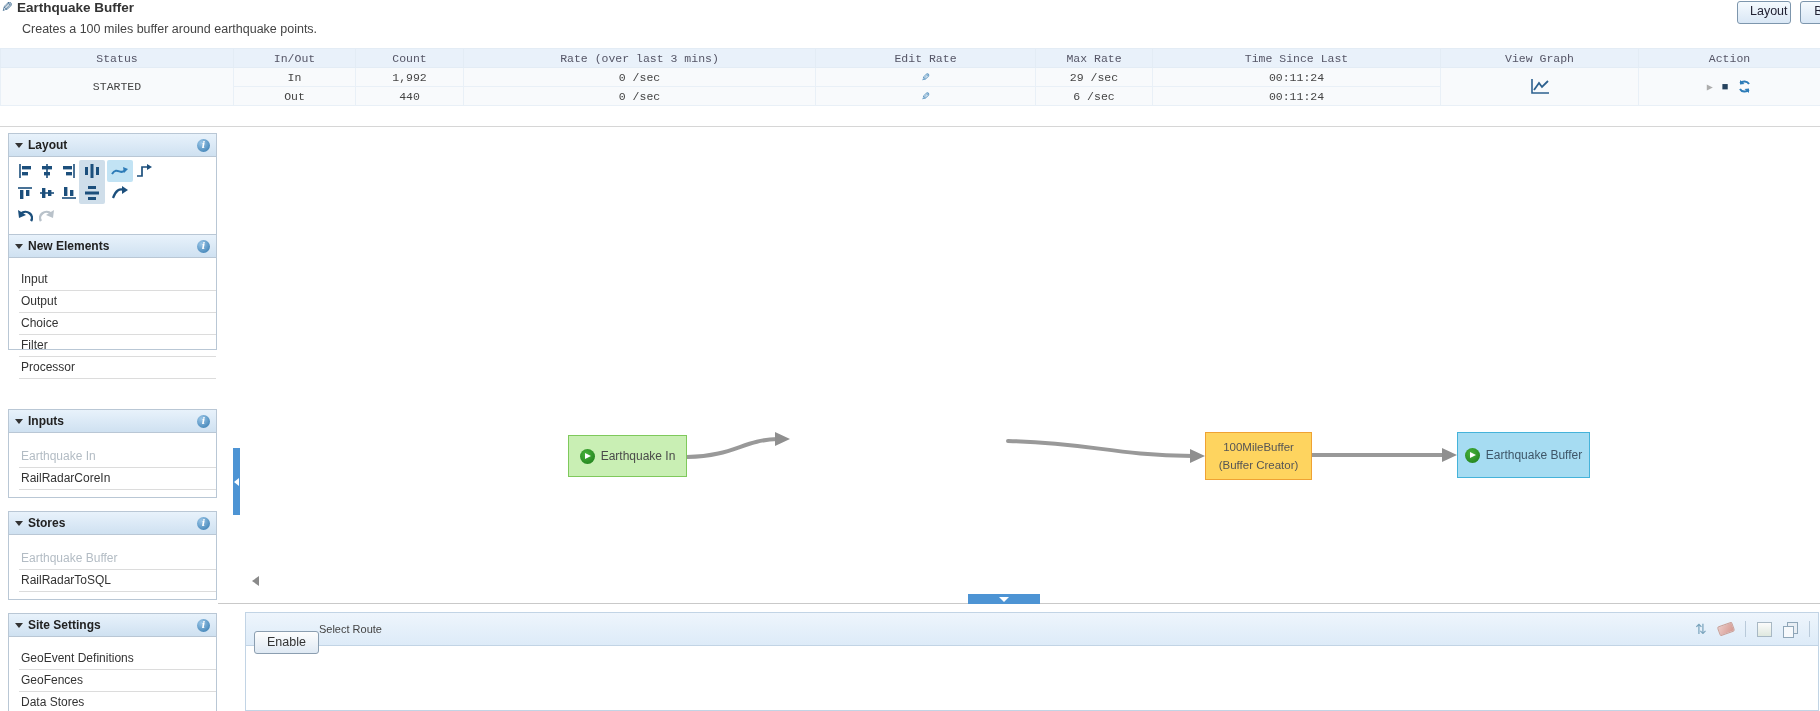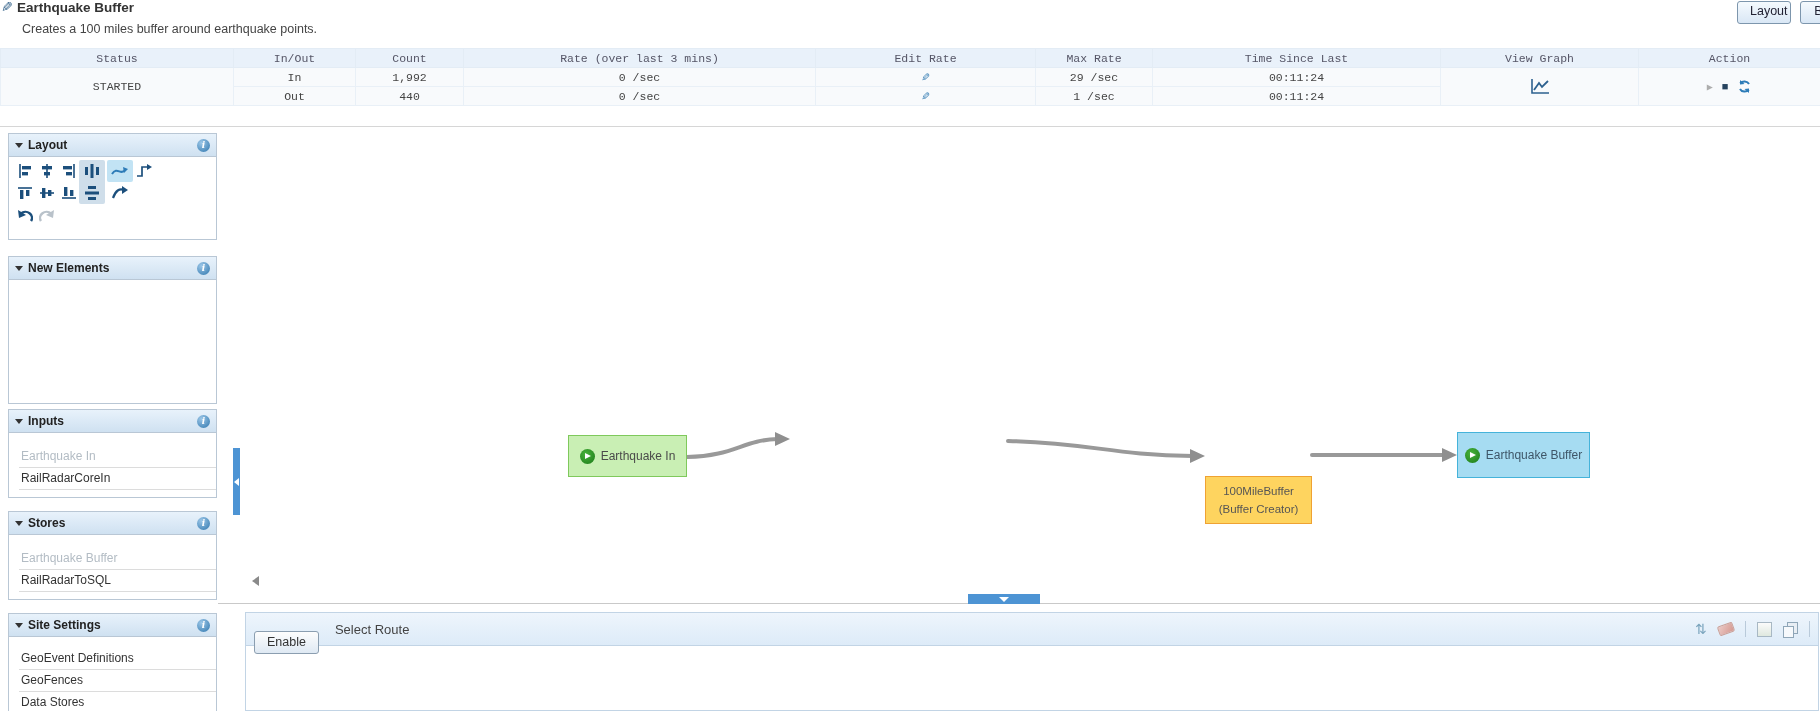--- a/index.html
+++ b/index.html
@@ -63,41 +63,41 @@
   #node-output{left:1457px;top:432px;width:133px;height:46px;background:#a6dcf2;border:1px solid #45b3da;gap:6px;color:#3e5668;}
   .play-ic{width:15px;height:15px;border-radius:50%;background:radial-gradient(circle at 40% 35%,#46b23a,#1d7a19);
            display:flex;align-items:center;justify-content:center;flex:none;}
   .play-tri{width:0;height:0;border-top:3.5px solid transparent;border-bottom:3.5px solid transparent;
             border-left:6px solid #fff;margin-left:2px;}
   #node-filter{left:788px;top:408px;width:220px;height:65px;}
   #node-filter svg{position:absolute;left:0;top:0;}
   #filter-label{position:absolute;inset:0;display:flex;align-items:center;justify-content:center;
                 font-size:11.5px;color:#555;}
   #node-proc{left:1205px;top:432px;width:107px;height:48px;background:#fed45f;border:1px solid #efa233;
-             flex-direction:column;font-size:11.5px;color:#555;line-height:18px;margin-top:44px;}
+             flex-direction:column;font-size:11.5px;color:#555;line-height:18px;}
 
   
   #v-handle{position:absolute;left:233px;top:448px;width:7px;height:67px;background:#4d94d4;cursor:pointer;}
   #v-handle .tri{position:absolute;left:1px;top:30px;width:0;height:0;
                  border-top:4px solid transparent;border-bottom:4px solid transparent;border-right:5px solid #fff;}
   #h-handle{position:absolute;left:968px;top:594px;width:72px;height:10px;background:#4d94d4;cursor:pointer;}
   #h-handle .tri{position:absolute;left:31px;top:3px;width:0;height:0;
                  border-left:5px solid transparent;border-right:5px solid transparent;border-top:5px solid #fff;}
   #collapse-left{position:absolute;left:252px;top:576px;width:0;height:0;cursor:pointer;
                  border-top:5px solid transparent;border-bottom:5px solid transparent;border-right:7px solid #8a8a8a;}
   .bottom-divider{position:absolute;left:218px;top:603px;width:1602px;border-top:1px solid #c9c9c9;}
 
   
   #bottom-panel{position:absolute;left:245px;top:612px;width:1574px;height:99px;
                 border:1px solid #c2d4e5;background:#fff;box-sizing:border-box;}
   #bottom-bar{height:32px;background:linear-gradient(#eef5fc,#ddebf8);border-bottom:1px solid #c2d4e5;
               display:flex;align-items:center;padding:0 8px;position:relative;}
   #enable-btn{padding:3px 12px 4px;border:1px solid #8b9eb0;border-radius:3px;
               background:linear-gradient(#fdfdfd,#dfe9f3);font-size:12.5px;color:#333;cursor:pointer;margin-top:27px;}
-  #route-label{margin-left:16px;font-size:13px;color:#444;}
+  #route-label{font-size:11px;color:#444;}
   #bar-icons{position:absolute;right:8px;top:0;height:32px;display:flex;align-items:center;gap:11px;}
   .bar-sep{width:1px;height:16px;background:#b9cada;}
   .sync-ic{color:#7aa4bd;font-size:14px;cursor:pointer;}
   .eraser-ic{width:14px;height:8px;background:linear-gradient(135deg,#eccac6,#d49890);
              border:1px solid #caA098;border-radius:2px;transform:rotate(-20deg);cursor:pointer;}
   .extent-ic{width:13px;height:13px;border:1px solid #a8b8c4;background:linear-gradient(#fbfbfb,#dfe8df);cursor:pointer;}
   .copy-ic{width:15px;height:15px;position:relative;cursor:pointer;}
   .copy-ic .b{position:absolute;left:4px;top:0;width:9px;height:10px;border:1px solid #8fa6b8;background:#e8eef4;}
   .copy-ic .f{position:absolute;left:0;top:4px;width:9px;height:10px;border:1px solid #8fa6b8;background:#f6f9fc;}
 </style>
@@ -157,21 +157,21 @@
           <path d="M3,10 A5,4.2 0 0 0 11.8,10.6" stroke="#2d7cb8" stroke-width="2" fill="none"></path>
           <path d="M12,14 L12,9.5 L7.5,10" stroke="none" fill="#2d7cb8"></path>
         </svg>
       </td>
     </tr>
     <tr>
       <td>Out</td>
       <td>440</td>
       <td class="green">0 /sec</td>
       <td><span class="pencil">✎</span></td>
-      <td>1 /sec</td>
+      <td>6 /sec</td>
       <td>00:11:24</td>
     </tr>
   </tbody>
     </table>
 
   <div class="hdivider"></div>
 
   <div class="panel" style="top:133px;height:107px;">
     <div class="panel-header">
       <span class="caret"></span>
@@ -266,25 +266,32 @@
       </div>
       <div class="tool" style="left:28px;top:50px;">
         <svg width="16" height="14" viewBox="0 0 16 14">
             <path d="M2,12 A6.5,6 0 0 1 12,4.5" stroke="#b9c2ca" stroke-width="2.4" fill="none"></path>
             <path d="M15,1 L14,9 L7,6 Z" fill="#b9c2ca"></path>
           </svg>
       </div>
     </div>
   </div>
 
-  <div class="panel" style="top:256px;height:148px;">
+  <div class="panel" style="top:234px;height:116px;">
     <div class="panel-header">
       <span class="caret"></span>
       <span class="panel-title">New Elements</span>
       <span class="info-ic">i</span>
+    </div>
+    <div style="padding-top:11px;">
+      <div class="panel-item">Input</div>
+      <div class="panel-item">Output</div>
+      <div class="panel-item">Choice</div>
+      <div class="panel-item">Filter</div>
+      <div class="panel-item">Processor</div>
     </div>
   </div>
 
   <div class="panel" style="top:409px;height:89px;">
     <div class="panel-header">
       <span class="caret"></span>
       <span class="panel-title">Inputs</span>
       <span class="info-ic">i</span>
     </div>
     <div style="padding-top:13px;">

